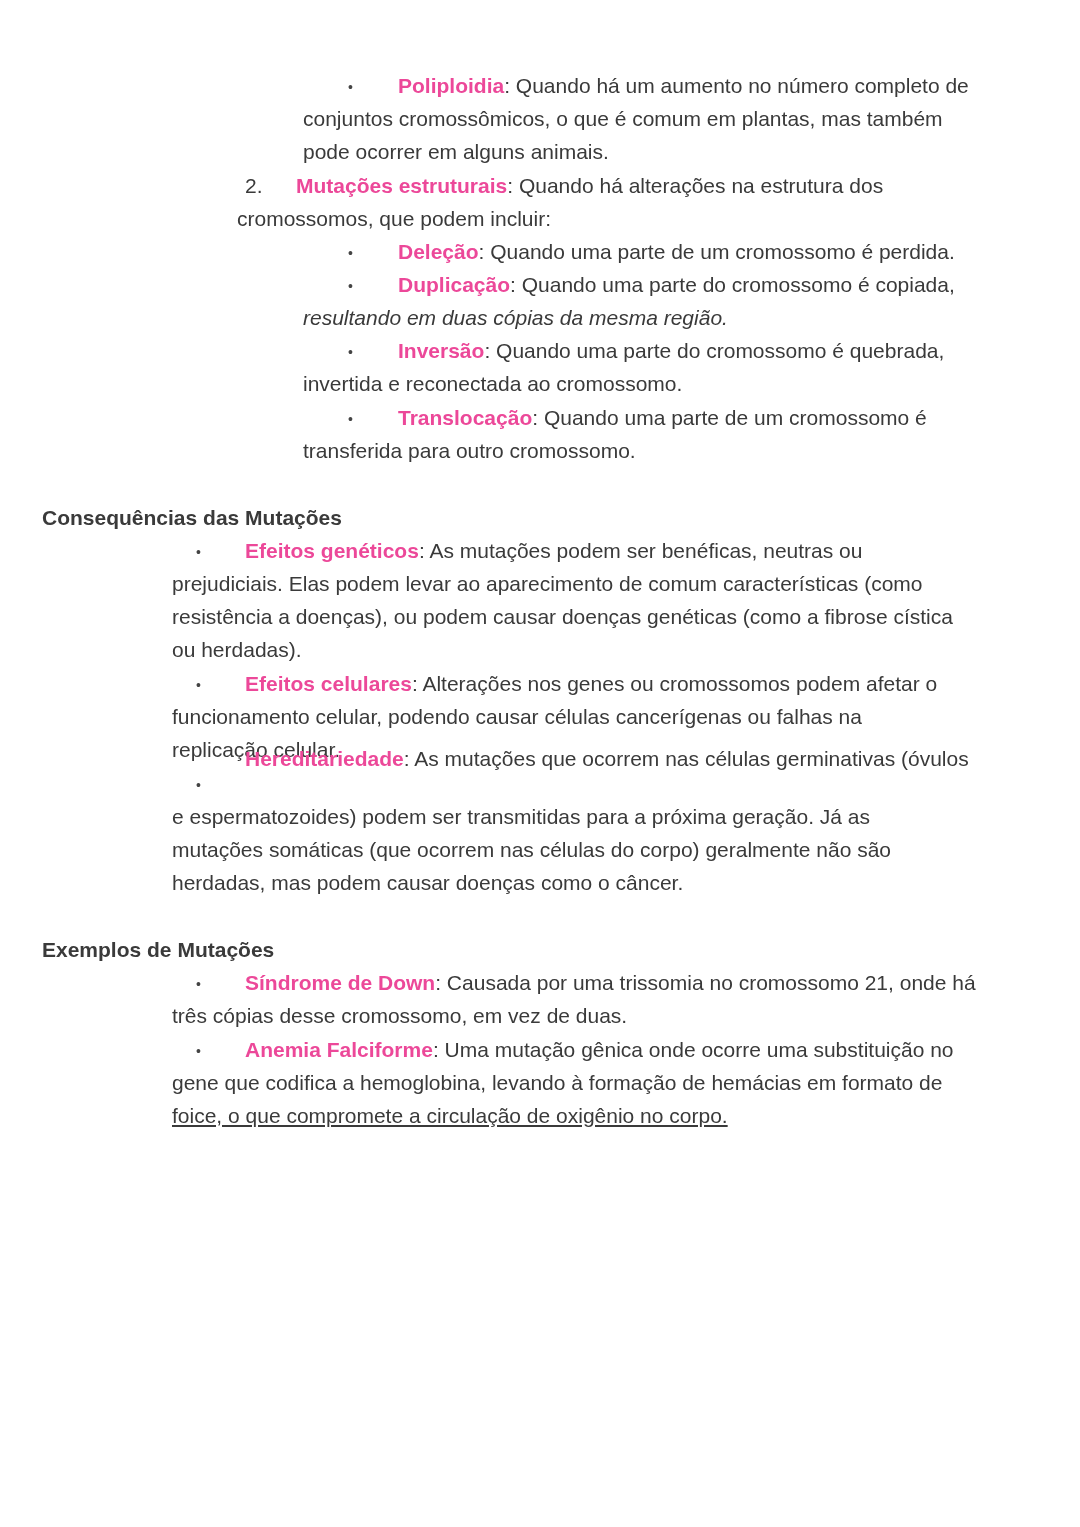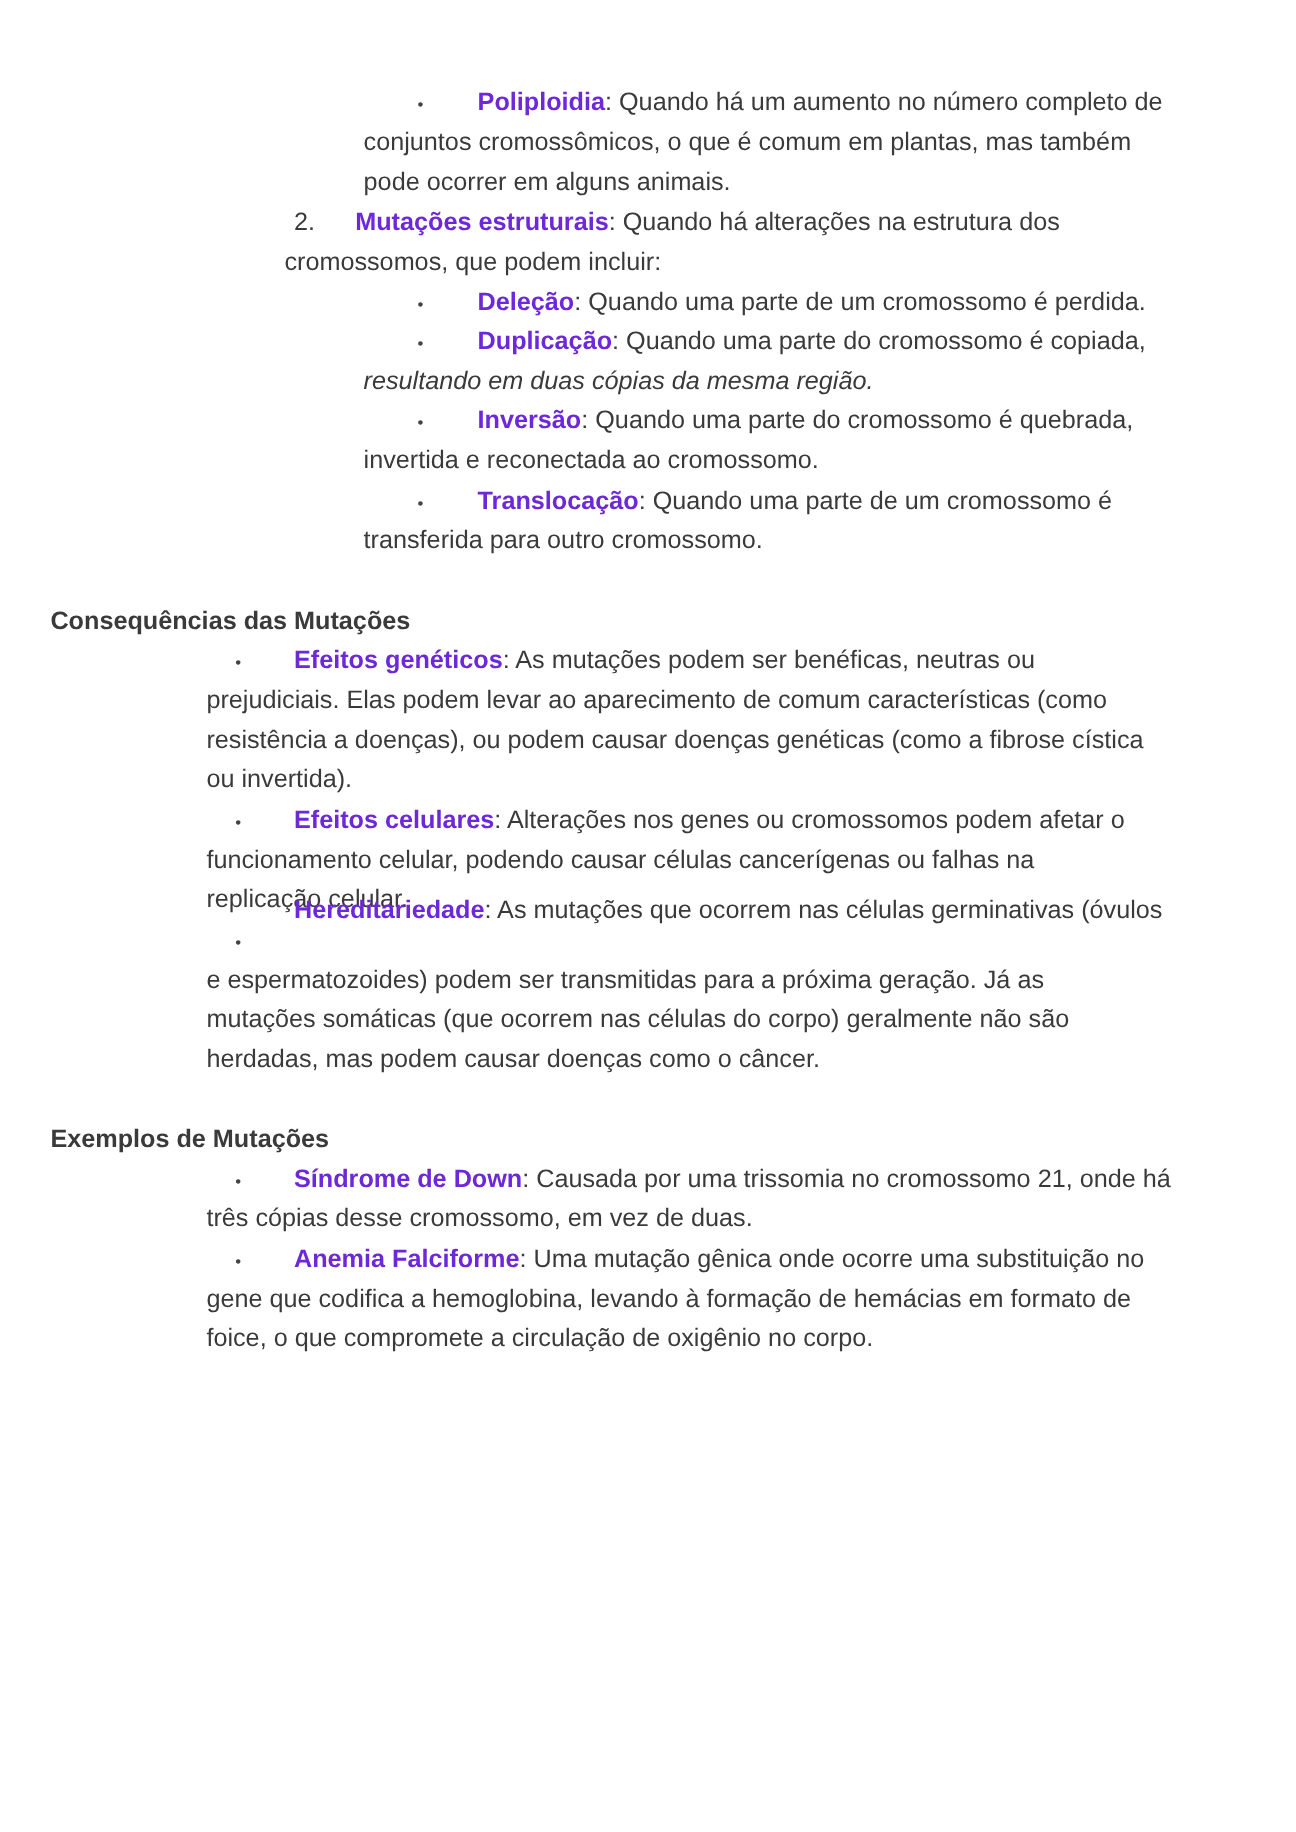--- a/index.html
+++ b/index.html
@@ -1,21 +1,21 @@
 <!DOCTYPE html>
 <html><head>
 <meta charset="utf-8">
 <style>
   html, body { margin: 0; padding: 0; background: #ffffff; }
   body { width: 1080px; height: 1527px; position: relative; overflow: hidden;
          font-family: "Liberation Sans", "DejaVu Sans", sans-serif; color: #3a3a3a; font-size: 21px; }
   .line { position: absolute; white-space: nowrap; line-height: 26px; height: 26px; }
   .bullet { position: absolute; font-size: 14px; line-height: 26px; color: #444; }
   .num { position: absolute; line-height: 26px; }
-  b { font-weight: bold; color: #6d28d9; }
+  b { font-weight: bold; color: #ec4899; }
   .heading { position: absolute; font-weight: bold; line-height: 26px; color: #3a3a3a; text-align: center; }
 </style>
 </head>
 <body>
 
 <span class="bullet" style="left:348px; top:74px;">•</span>
 <div class="line" style="left:398px; top:73px;">
   <b>Poliploidia</b><span>: Quando há um aumento no número completo de</span>
 </div>
 <div class="line" style="left:303px; top:106px;text-align:right;">conjuntos cromossômicos, o que é comum em plantas, mas também</div>
@@ -51,21 +51,21 @@
 <div class="line" style="left:303px; top:438px;">transferida para outro cromossomo.</div>
 
 <div class="heading" style="left:42px; top:505px;">Consequências das Mutações</div>
 
 <span class="bullet" style="left:196px; top:539px;">•</span>
 <div class="line" style="left:245px; top:538px;">
   <b>Efeitos genéticos</b><span>: As mutações podem ser benéficas, neutras ou</span>
 </div>
 <div class="line" style="left:172px; top:571px;">prejudiciais. Elas podem levar ao aparecimento de comum características (como</div>
 <div class="line" style="left:172px; top:604px;">resistência a doenças), ou podem causar doenças genéticas (como a fibrose cística</div>
-<div class="line" style="left:172px; top:637px;">ou invertida).</div>
+<div class="line" style="left:172px; top:637px;">ou herdadas).</div>
 
 <span class="bullet" style="left:196px; top:672px;">•</span>
 <div class="line" style="left:245px; top:671px;">
   <b>Efeitos celulares</b><span>: Alterações nos genes ou cromossomos podem afetar o</span>
 </div>
 <div class="line" style="left:172px; top:704px;">funcionamento celular, podendo causar células cancerígenas ou falhas na</div>
 <div class="line" style="left:172px; top:737px;">replicação celular.</div>
 
 <span class="bullet" style="left:196px; top:772px;">•</span>
 <div class="line" style="left:245px; top:746px;">
@@ -81,13 +81,13 @@
 <div class="line" style="left:245px; top:970px;">
   <b>Síndrome de Down</b><span>: Causada por uma trissomia no cromossomo 21, onde há</span>
 </div>
 <div class="line" style="left:172px; top:1003px;">três cópias desse cromossomo, em vez de duas.</div>
 
 <span class="bullet" style="left:196px; top:1038px;">•</span>
 <div class="line" style="left:245px; top:1037px;">
   <b>Anemia Falciforme</b><span>: Uma mutação gênica onde ocorre uma substituição no</span>
 </div>
 <div class="line" style="left:172px; top:1070px;">gene que codifica a hemoglobina, levando à formação de hemácias em formato de</div>
-<div class="line" style="left:172px; top:1103px;">foice, o que compromete a circulação de oxigênio no corpo.</div>
+<div class="line" style="left:172px; top:1103px;text-decoration:underline;">foice, o que compromete a circulação de oxigênio no corpo.</div>
 
 </body></html>

